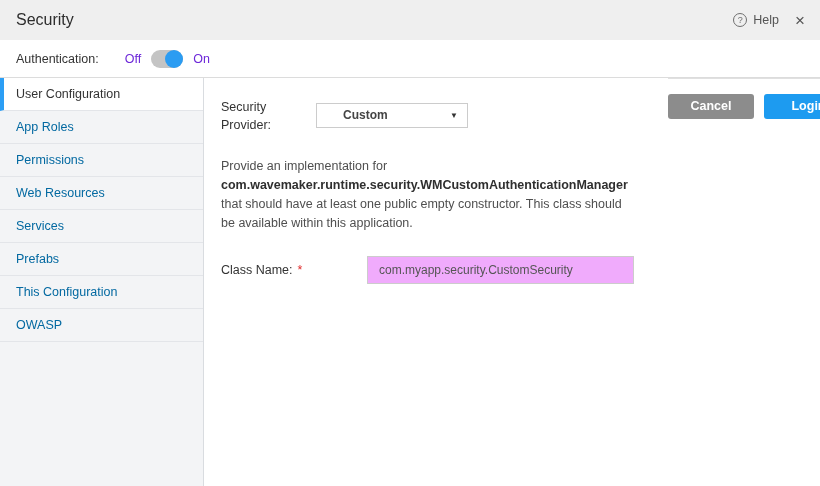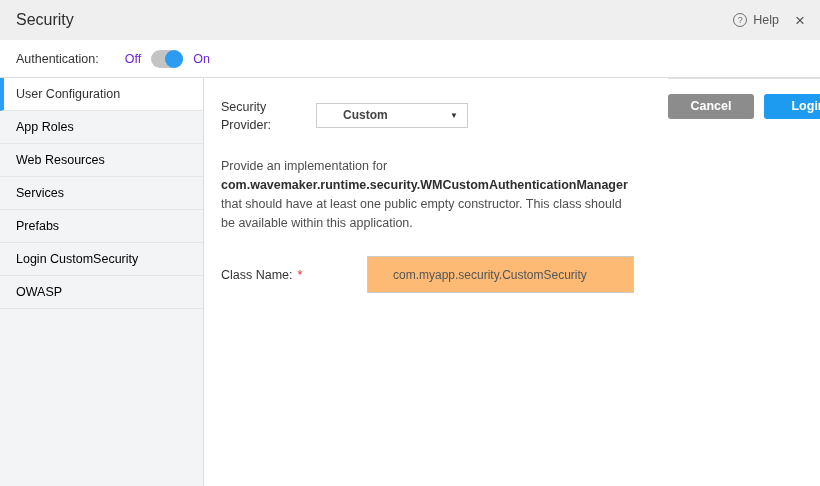--- a/index.html
+++ b/index.html
@@ -43,21 +43,21 @@
 
   
   .content { display:flex; height:408px; }
 
   .sidebar {
     width:204px; background:#f3f4f6; border-right:1px solid #d9dce0;
     flex:0 0 204px;
   }
   .side-item {
     height:33px; display:flex; align-items:center; padding-left:16px;
-    font-size:12.5px; color:#000000; border-bottom:1px solid #e3e5e9;
+    font-size:12.5px; color:#0369a1; border-bottom:1px solid #e3e5e9;
     cursor:pointer; background:transparent;
   }
   .side-item.active {
     background:#ffffff; border-left:4px solid #2b9ef5;
     padding-left:12px; color:#333333;
   }
 
   .main { flex:1; display:flex; background:#fff;gap:16px; }
   .form-area { flex:1; padding:19px 18px 0 17px; }
 
@@ -74,22 +74,22 @@
 
   .description {
     font-size:12.5px; line-height:19px; color:#4f4f4f;
     max-width:592px; margin-bottom:23px;
   }
   .description b { color:#2f2f2f; }
 
   .classname-label-box { width:146px; flex:0 0 146px; display:flex; align-items:baseline; }
   .required { color:#e02a2a; margin-left:5px; font-size:12.5px; }
   .text-input {
-    width:267px; height:37px; border:1px solid #cccccc; background:#fdba74;
-    padding:0 25px; font-size:12px; color:#555; font-family:inherit;
+    width:267px; height:28px; border:1px solid #cccccc; background:#f0abfc;
+    padding:0 11px; font-size:12px; color:#555; font-family:inherit;
   }
 
   
   .footer {
     height:55px; border-top:1px solid #e0e0e0;
     display:flex; align-items:center; justify-content:flex-end;
     padding-right:14px;
   }
   .btn {
     height:25px; border:none; border-radius:3px; color:#fff;
@@ -117,24 +117,25 @@
     <span class="toggle-knob"></span>
   </span>
   <span class="toggle-side">On</span>
 </div>
 
 <div class="content">
 
   <div class="sidebar">
     <div class="side-item active">User Configuration</div>
     <div class="side-item">App Roles</div>
+    <div class="side-item">Permissions</div>
     <div class="side-item">Web Resources</div>
     <div class="side-item">Services</div>
     <div class="side-item">Prefabs</div>
-    <div class="side-item">Login CustomSecurity</div>
+    <div class="side-item">This Configuration</div>
     <div class="side-item">OWASP</div>
   </div>
 
   <div class="main">
     <div class="form-area">
 
       <div class="field-row provider-row">
         <div class="provider-label-box">
           <span class="flabel">Security Provider:</span>
         </div>

